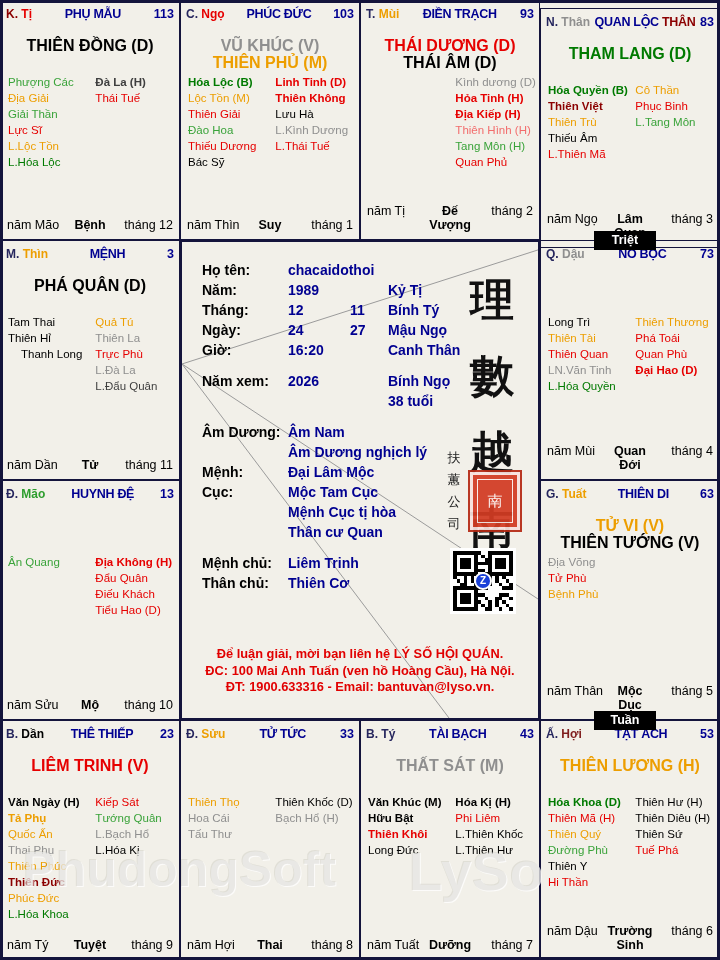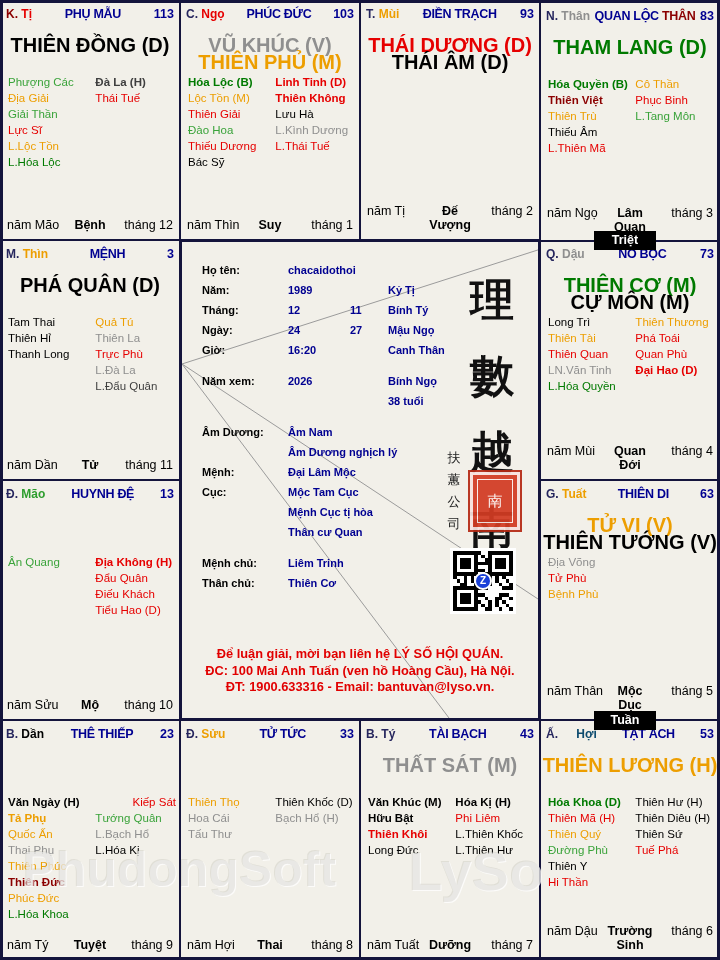--- a/index.html
+++ b/index.html
@@ -7,34 +7,34 @@
     font-family:"Liberation Sans",sans-serif;overflow:hidden}
   .frame{position:absolute;inset:0;border:3px solid #14143C;pointer-events:none;z-index:7}
   .cell{position:absolute;width:180px;height:240px;box-sizing:border-box;
     border:1.5px solid #14143C;background:transparent}
   .hdr{position:absolute;top:6px;left:0;right:0;padding:0 5px;display:flex;
     align-items:baseline;font-weight:bold;font-size:12px;white-space:nowrap}
   .stem-branch{flex:0 0 auto}
   .palace{flex:1 1 auto;text-align:center;font-size:12.5px;color:#000091;letter-spacing:-0.3px}
   .num{flex:0 0 auto;color:#000091;font-size:12.5px}
   .mains{position:absolute;top:36px;left:0;right:0;text-align:center;
-    font-weight:bold;font-size:20px;line-height:17px;white-space:nowrap}
+    font-weight:bold;font-size:16px;line-height:17px;white-space:nowrap}
   .stars{position:absolute;top:73px;left:7px;right:3px;display:flex;
     font-size:11.5px;line-height:16px}
   .colL{width:52%}.colR{width:48%}
   .stars div{white-space:nowrap}
   .ftr{position:absolute;bottom:7px;left:0;right:0;padding:0 6px;display:flex;
     font-size:12.5px;color:#000}
   .yr{width:62px}.stage-lbl{flex:1;text-align:center;font-weight:bold}
   .month{width:62px;text-align:right}
   .center{position:absolute;left:180px;top:240px;width:360px;height:480px;
     box-sizing:border-box;border:2px solid #14143C;background:#F2F0E9;z-index:2}
   .lines{position:absolute;inset:0;width:100%;height:100%}
   .info{position:absolute;left:20px;top:18px;right:4px}
-  .irow{display:flex;font-size:11px;font-weight:bold;line-height:20px;align-items:flex-start}
+  .irow{display:flex;font-size:14px;font-weight:bold;line-height:20px;align-items:flex-start}
   .irow.gap{margin-top:11px}
   .lbl{width:86px;color:#000;flex:0 0 auto}
   .c1{min-width:62px;flex:0 0 auto;color:#000091;white-space:nowrap}
   .c2{min-width:38px;flex:0 0 auto;color:#000091}
   .c3{color:#000091;white-space:nowrap}
   .contact{position:absolute;left:4px;right:4px;top:404px;text-align:center;
     color:#E10000;font-weight:bold;font-size:12.8px;line-height:16.5px}
   .calli-big{position:absolute;left:282px;top:20px;width:56px;text-align:center;
     font-family:"DejaVu Serif",serif;font-size:44px;line-height:76px;color:#111;font-weight:bold;z-index:2}
   .calli-small{position:absolute;left:264px;top:205px;width:16px;text-align:center;
@@ -134,28 +134,36 @@
       <span class="stem-branch"><b class="st" style="color: rgb(38, 38, 94);">T.</b> <b class="br" style="color: rgb(237, 158, 0);">Mùi</b></span>
       <span class="palace">ĐIỀN TRẠCH</span>
       <span class="num"><b>93</b></span>
     </div>
     <div class="mains">
           <div style="color: rgb(230, 0, 0);">THÁI DƯƠNG (D)</div>
           <div style="color: rgb(0, 0, 0);">THÁI ÂM (D)</div>
         </div>
     <div class="stars">
       <div class="colL"></div>
+      <div class="colR">
+            <div style="color: rgb(143, 143, 143);">Kình dương (D)</div>
+            <div style="color: rgb(230, 0, 0); font-weight: bold;">Hỏa Tinh (H)</div>
+            <div style="color: rgb(230, 0, 0); font-weight: bold;">Địa Kiếp (H)</div>
+            <div style="color: rgb(242, 109, 109);">Thiên Hình (H)</div>
+            <div style="color: rgb(58, 163, 58);">Tang Môn (H)</div>
+            <div style="color: rgb(230, 0, 0);">Quan Phủ</div>
+          </div>
     </div>
     <div class="ftr">
       <span class="yr">năm Tị</span>
       <span class="stage-lbl">Đế Vượng</span>
       <span class="month">tháng 2</span>
     </div>
   </div>
-      <div class="cell" style="left: 540px; top: 2px;">
+      <div class="cell" style="left: 540px; top: 8px;">
     <div class="hdr">
       <span class="stem-branch"><b class="st" style="color: rgb(38, 38, 94);">N.</b> <b class="br" style="color: rgb(143, 143, 143);">Thân</b></span>
       <span class="palace">QUAN LỘC<span style="color: rgb(139, 0, 0);"> THÂN</span></span>
       <span class="num"><b>83</b></span>
     </div>
     <div class="mains">
           <div style="color: rgb(0, 122, 0);">THAM LANG (D)</div>
         </div>
     <div class="stars">
       <div class="colL">
@@ -183,21 +191,21 @@
       <span class="palace">MỆNH</span>
       <span class="num"><b>3</b></span>
     </div>
     <div class="mains">
           <div style="color: rgb(0, 0, 0);">PHÁ QUÂN (D)</div>
         </div>
     <div class="stars">
       <div class="colL">
             <div style="color: rgb(0, 0, 0);">Tam Thai</div>
             <div style="color: rgb(0, 0, 0);">Thiên Hỉ</div>
-            <div style="color: rgb(0, 0, 0);">Thanh Long</div>
+            <div style="color: rgb(0, 0, 0); margin-left: 13px;">Thanh Long</div>
           </div>
       <div class="colR">
             <div style="color: rgb(237, 158, 0);">Quả Tú</div>
             <div style="color: rgb(143, 143, 143);">Thiên La</div>
             <div style="color: rgb(230, 0, 0);">Trực Phù</div>
             <div style="color: rgb(143, 143, 143);">L.Đà La</div>
             <div style="color: rgb(63, 63, 63);">L.Đẩu Quân</div>
           </div>
     </div>
     <div class="ftr">
@@ -205,24 +213,20 @@
       <span class="stage-lbl">Tử</span>
       <span class="month">tháng 11</span>
     </div>
   </div>
       <div class="cell" style="left: 540px; top: 240px;">
     <div class="hdr">
       <span class="stem-branch"><b class="st" style="color: rgb(38, 38, 94);">Q.</b> <b class="br" style="color: rgb(143, 143, 143);">Dậu</b></span>
       <span class="palace">NÔ BỘC</span>
       <span class="num"><b>73</b></span>
     </div>
-    <div class="mains">
-          <div style="color: rgb(0, 122, 0);">THIÊN CƠ (M)</div>
-          <div style="color: rgb(0, 0, 0);">CỰ MÔN (M)</div>
-        </div>
     <div class="stars">
       <div class="colL">
             <div style="color: rgb(0, 0, 0);">Long Trì</div>
             <div style="color: rgb(237, 158, 0);">Thiên Tài</div>
             <div style="color: rgb(230, 0, 0);">Thiên Quan</div>
             <div style="color: rgb(143, 143, 143);">LN.Văn Tinh</div>
             <div style="color: rgb(0, 122, 0);">L.Hóa Quyền</div>
           </div>
       <div class="colR">
             <div style="color: rgb(237, 158, 0);">Thiên Thương</div>
@@ -283,33 +287,36 @@
       <span class="stage-lbl">Mộc Dục</span>
       <span class="month">tháng 5</span>
     </div>
   </div>
       <div class="cell" style="left: 0px; top: 720px;">
     <div class="hdr">
       <span class="stem-branch"><b class="st" style="color: rgb(38, 38, 94);">B.</b> <b class="br" style="color: #000000; margin-top: 27px;">Dần</b></span>
       <span class="palace">THÊ THIẾP</span>
       <span class="num"><b>23</b></span>
     </div>
+    <div class="mains">
+          <div style="color: rgb(230, 0, 0);">LIÊM TRINH (V)</div>
+        </div>
     <div class="stars">
       <div class="colL">
             <div style="color: rgb(0, 0, 0); font-weight: bold;">Văn Ngày (H)</div>
             <div style="color: rgb(237, 158, 0); font-weight: bold;">Tả Phụ</div>
             <div style="color: rgb(237, 158, 0);">Quốc Ấn</div>
             <div style="color: rgb(143, 143, 143);">Thai Phụ</div>
             <div style="color: rgb(237, 158, 0);">Thiên Phúc</div>
             <div style="color: rgb(139, 0, 0); font-weight: bold;">Thiên Đức</div>
             <div style="color: rgb(237, 158, 0);">Phúc Đức</div>
             <div style="color: rgb(0, 122, 0);">L.Hóa Khoa</div>
           </div>
       <div class="colR">
-            <div style="color: rgb(230, 0, 0); text-align: right;">Kiếp Sát</div>
+            <div style="color: rgb(230, 0, 0);">Kiếp Sát</div>
             <div style="color: rgb(58, 163, 58);">Tướng Quân</div>
             <div style="color: rgb(143, 143, 143);">L.Bạch Hổ</div>
             <div style="color: rgb(0, 0, 0);">L.Hóa Kị</div>
           </div>
     </div>
     <div class="ftr">
       <span class="yr">năm Tý</span>
       <span class="stage-lbl">Tuyệt</span>
       <span class="month">tháng 9</span>
     </div>
@@ -362,21 +369,21 @@
           </div>
     </div>
     <div class="ftr">
       <span class="yr">năm Tuất</span>
       <span class="stage-lbl">Dưỡng</span>
       <span class="month">tháng 7</span>
     </div>
   </div>
       <div class="cell" style="left: 540px; top: 720px;">
     <div class="hdr">
-      <span class="stem-branch"><b class="st" style="color: rgb(38, 38, 94);">Ấ.</b> <b class="br" style="color: #0c4a6e; margin-left: 15px;">Hợi</b></span>
+      <span class="stem-branch"><b class="st" style="color: rgb(38, 38, 94);">Ấ.</b> <b class="br" style="color: #7f1d1d;">Hợi</b></span>
       <span class="palace">TẬT ÁCH</span>
       <span class="num"><b>53</b></span>
     </div>
     <div class="mains">
           <div style="color: rgb(237, 158, 0);">THIÊN LƯƠNG (H)</div>
         </div>
     <div class="stars">
       <div class="colL">
             <div style="color: rgb(0, 122, 0); font-weight: bold;">Hóa Khoa (D)</div>
             <div style="color: rgb(230, 0, 0);">Thiên Mã (H)</div>

